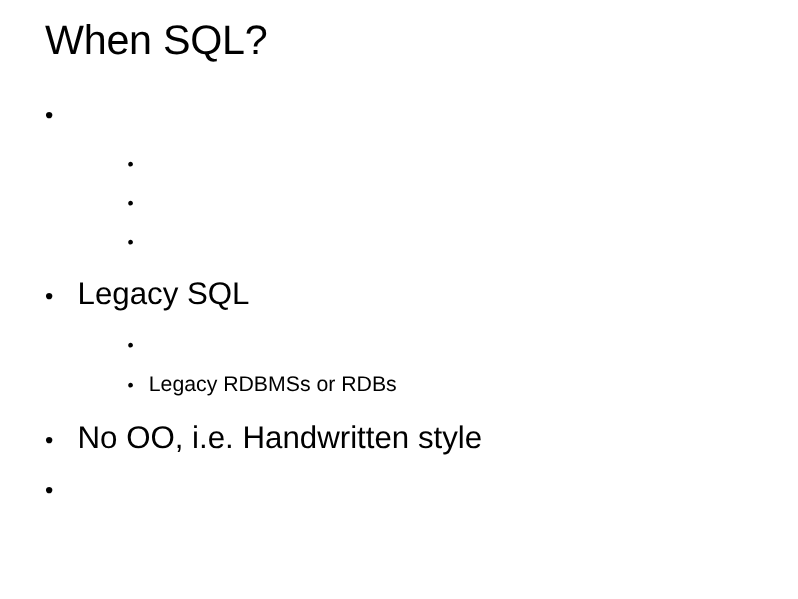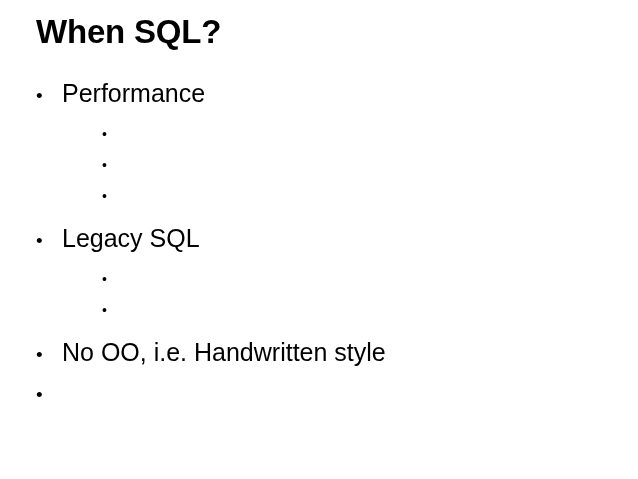--- a/index.html
+++ b/index.html
@@ -22,21 +22,21 @@
     background: #ffffff;
     box-sizing: border-box;
   }
 
   .slide-title {
     position: absolute;
     left: 36px;
     top: 13px;
     font-size: 33px;
     line-height: 38px;
-    font-weight: bold;
+    font-weight: normal;
     letter-spacing: -0.2px;
     color: #000000;
     white-space: nowrap;
   }
 
   .body-list {
     position: absolute;
     left: 0;
     top: 76px;
     width: 638px;
@@ -100,21 +100,20 @@
 <body>
 
 <div class="slide">
 
   <div class="slide-title">When SQL?</div>
 
   <div class="body-list">
 
     <div class="bullet-row level1">
       <span class="bullet-mark">•</span>
-      <span class="bullet-text">Performance</span>
     </div>
 
     <div class="bullet-row level2 group-gap-small">
       <span class="bullet-mark">•</span>
     </div>
 
     <div class="bullet-row level2">
       <span class="bullet-mark">•</span>
     </div>
 
@@ -126,20 +125,21 @@
       <span class="bullet-mark">•</span>
       <span class="bullet-text">Legacy SQL</span>
     </div>
 
     <div class="bullet-row level2 group-gap-small">
       <span class="bullet-mark">•</span>
     </div>
 
     <div class="bullet-row level2">
       <span class="bullet-mark">•</span>
+      <span class="bullet-text">Legacy RDBMSs or RDBs</span>
     </div>
 
     <div class="bullet-row level1 group-gap-top">
       <span class="bullet-mark">•</span>
       <span class="bullet-text">No OO, i.e. Handwritten style</span>
     </div>
 
     <div class="bullet-row level1 group-gap-small">
       <span class="bullet-mark">•</span>
     </div>

